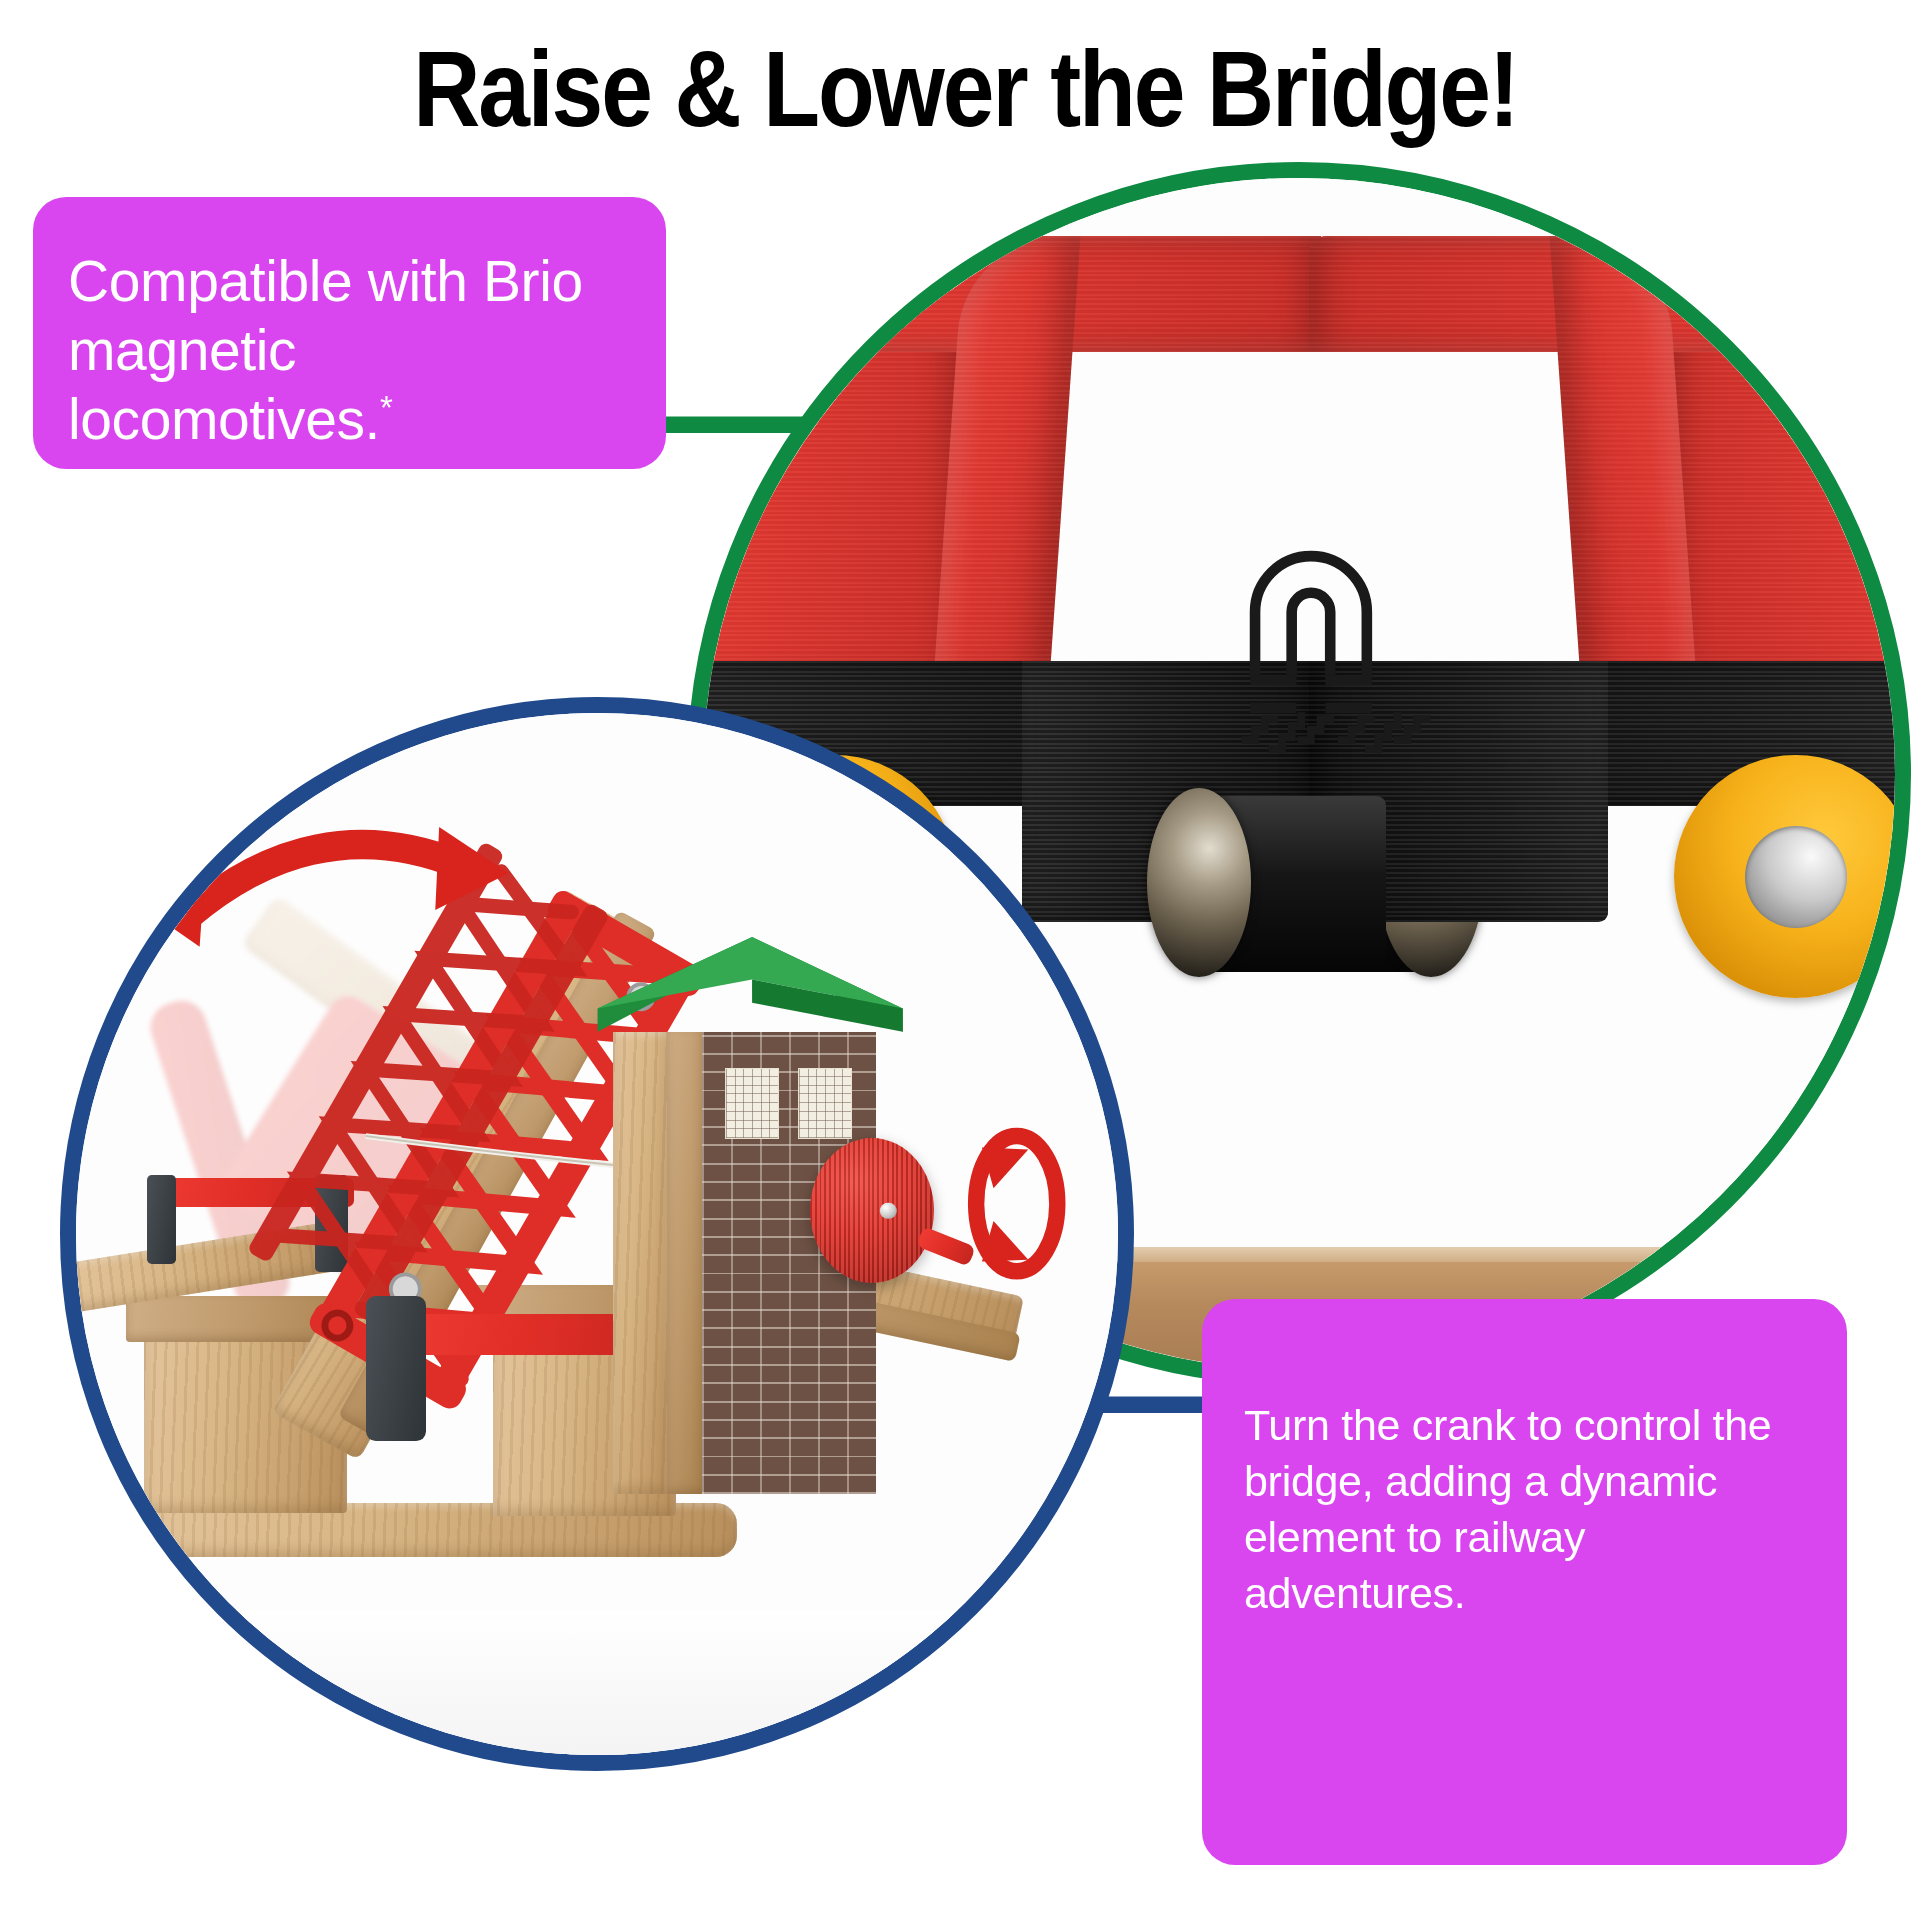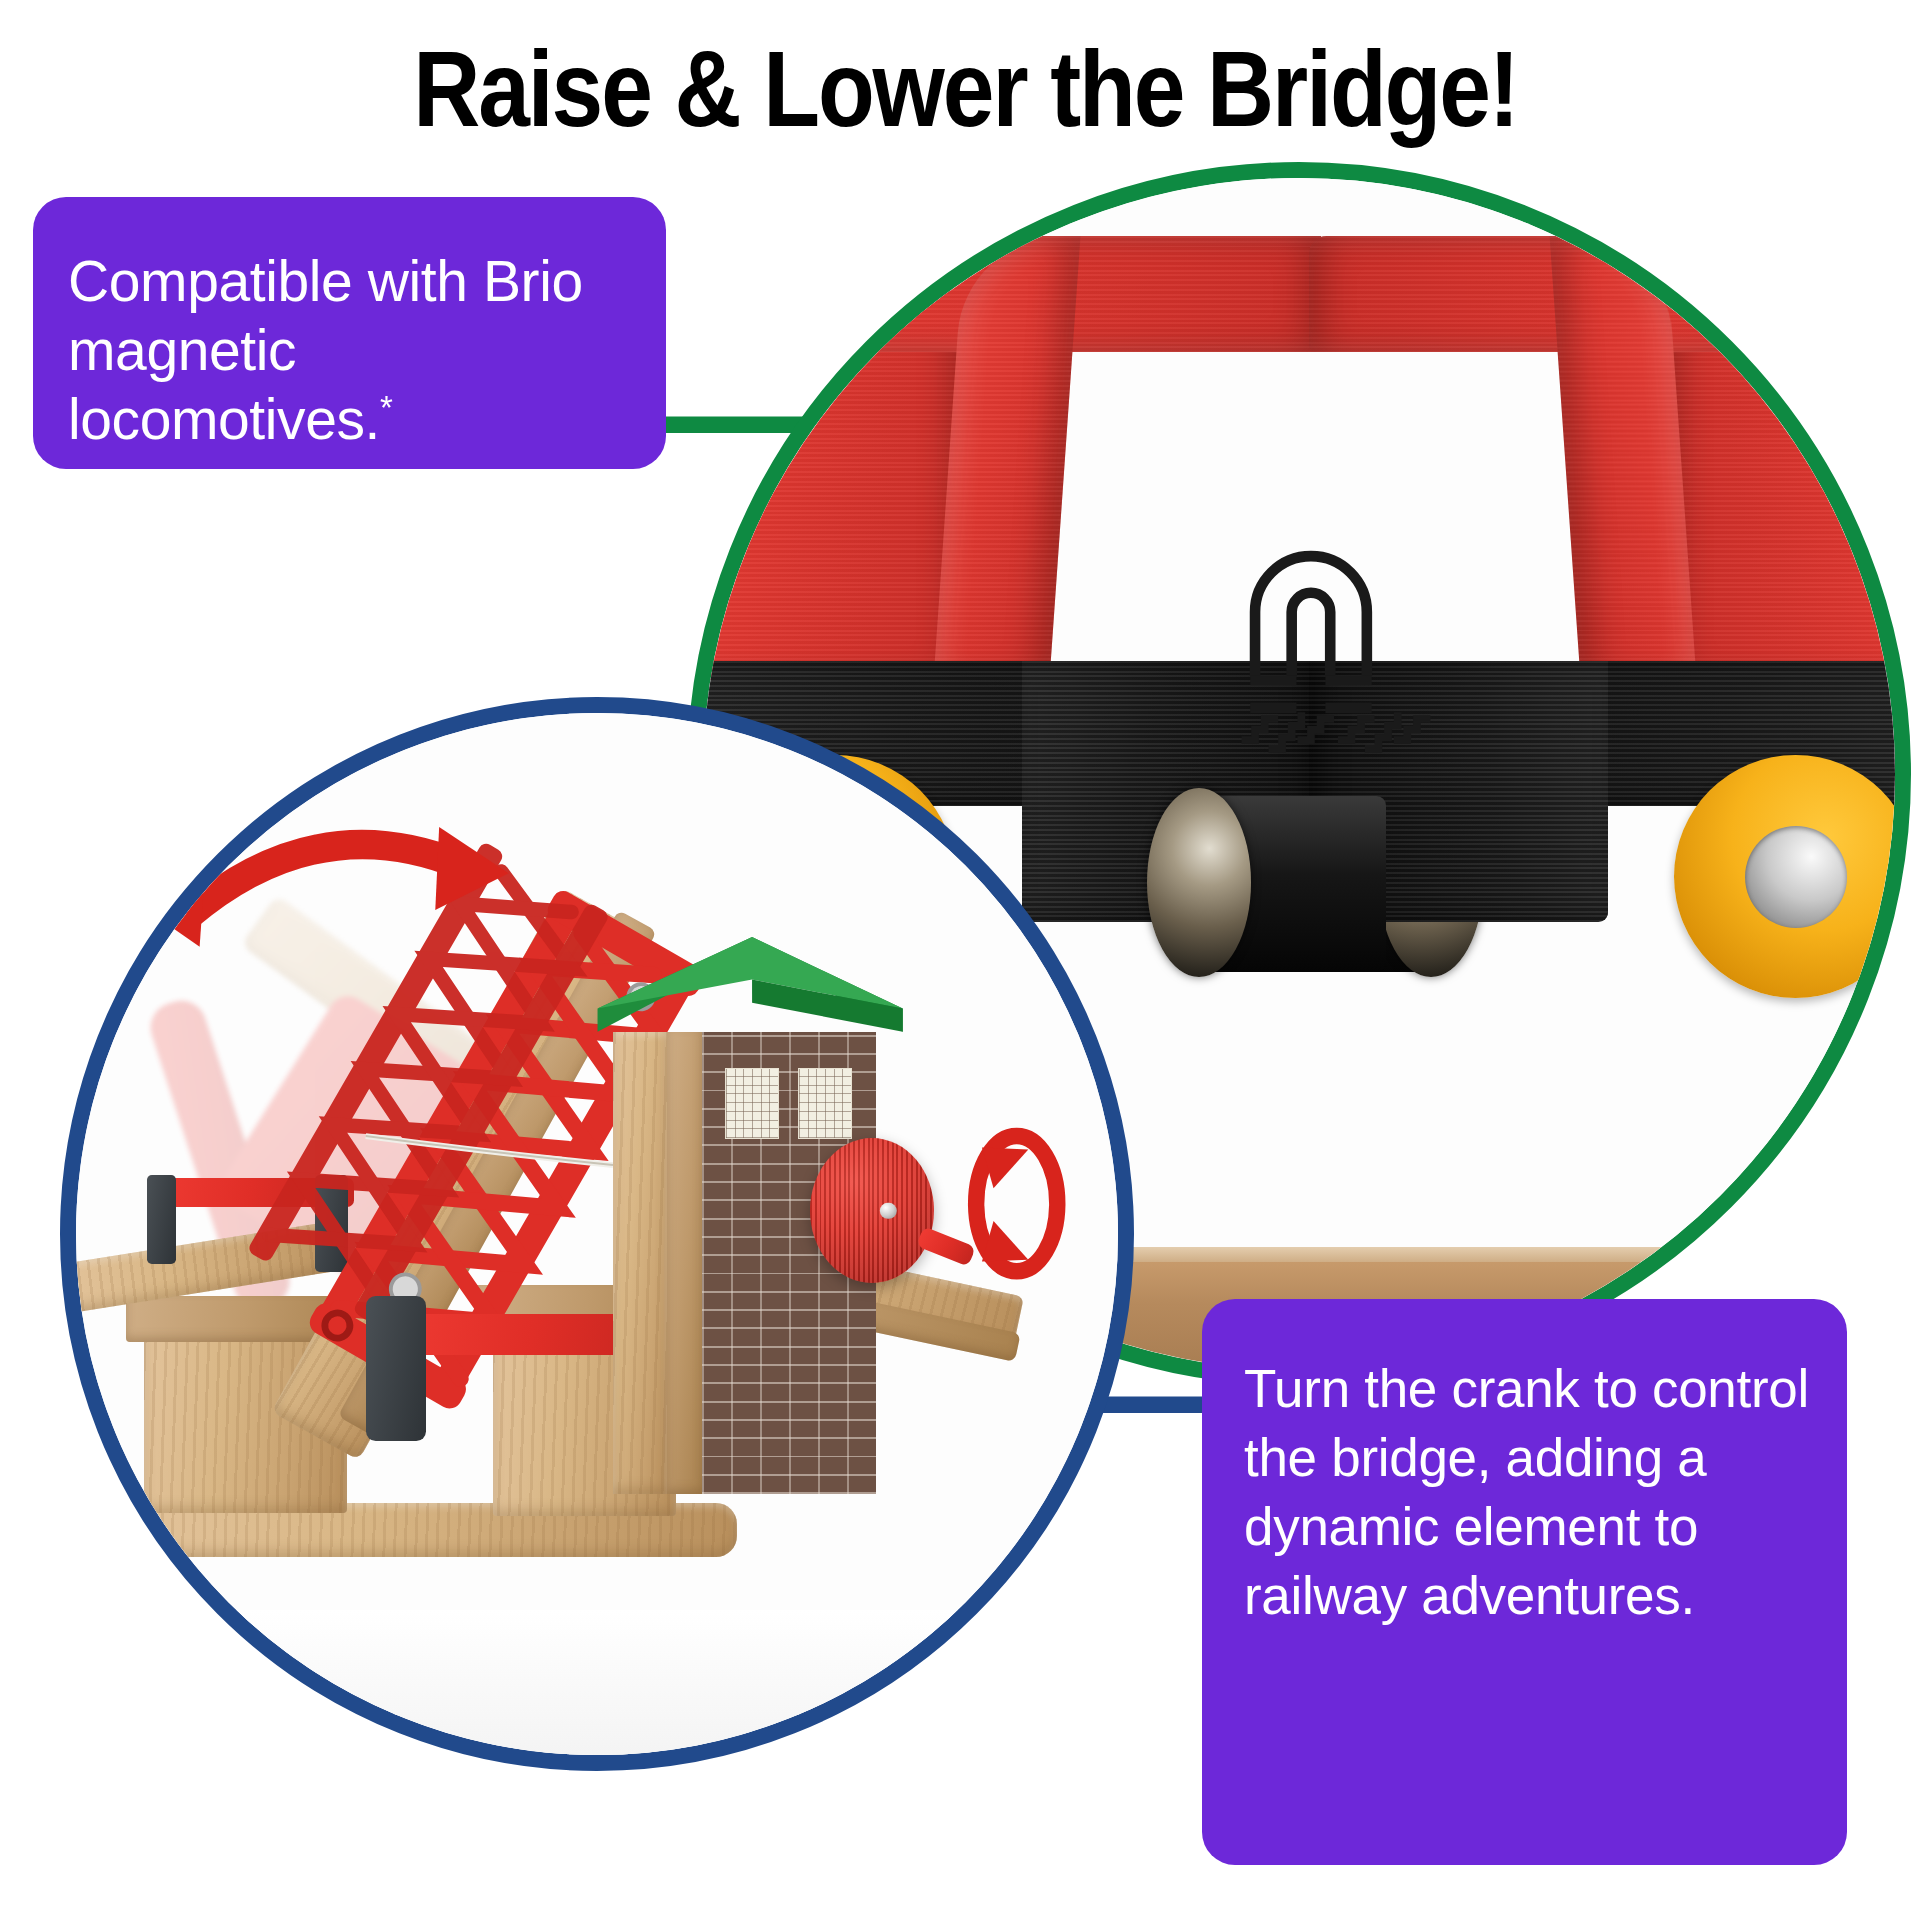--- a/index.html
+++ b/index.html
@@ -25,21 +25,21 @@
     transform-origin: 50% 0;
     white-space: nowrap;
   }
 
   
   .connector { position: absolute; left:0; top:0; width:1931px; height:1931px; pointer-events:none; }
 
   
   .callout {
     position: absolute;
-    background: #6d28d9;
+    background: #d946ef;
     border-radius: 33px;
     color: #ffffff;
   }
   .callout-top {
     left: 33px; top: 197px; width: 633px; height: 272px;
     padding: 50px 39px 0 35px;
   }
   .callout-top .body {
     font-size: 57px; line-height: 1.21; font-weight: 400;
     letter-spacing: -0.4px;
@@ -48,21 +48,21 @@
     font-size: 33px; vertical-align: super; line-height: 0;
   }
   .callout-top .footnote {
     margin-top: 23px; font-size: 24px; font-weight: 400; letter-spacing: 0.1px;
   }
   .callout-bottom {
     left: 1202px; top: 1299px; width: 645px; height: 566px;
     padding: 56px 33px 0 42px;
   }
   .callout-bottom .body {
-    font-size: 53px; line-height: 1.30; font-weight: 400; letter-spacing: -0.3px;
+    font-size: 43px; line-height: 1.30; font-weight: 400; letter-spacing: -0.3px; margin-top: 43px;
   }
 
   
   .circle {
     position: absolute; border-radius: 50%; overflow: hidden;
     background: #ffffff;
   }
   .circle-green {
     left: 687px; top: 162px; width: 1224px; height: 1224px;
     border: 16.4px solid #0E8A42;

